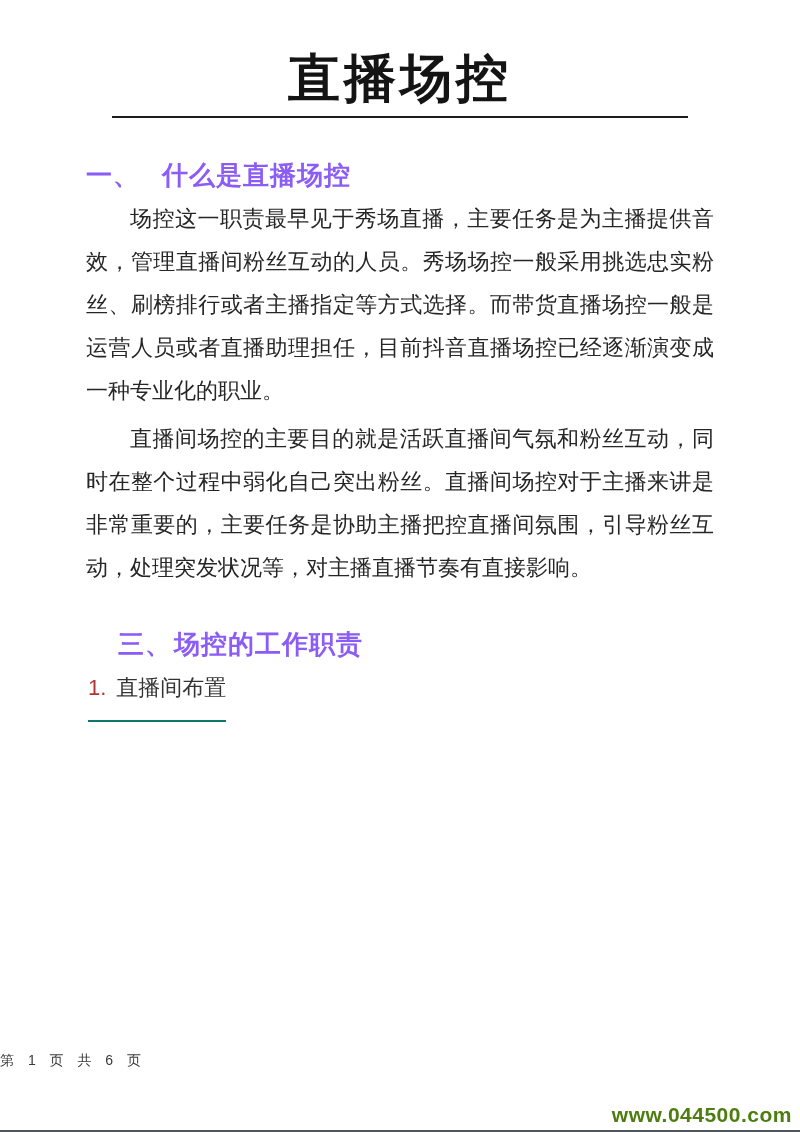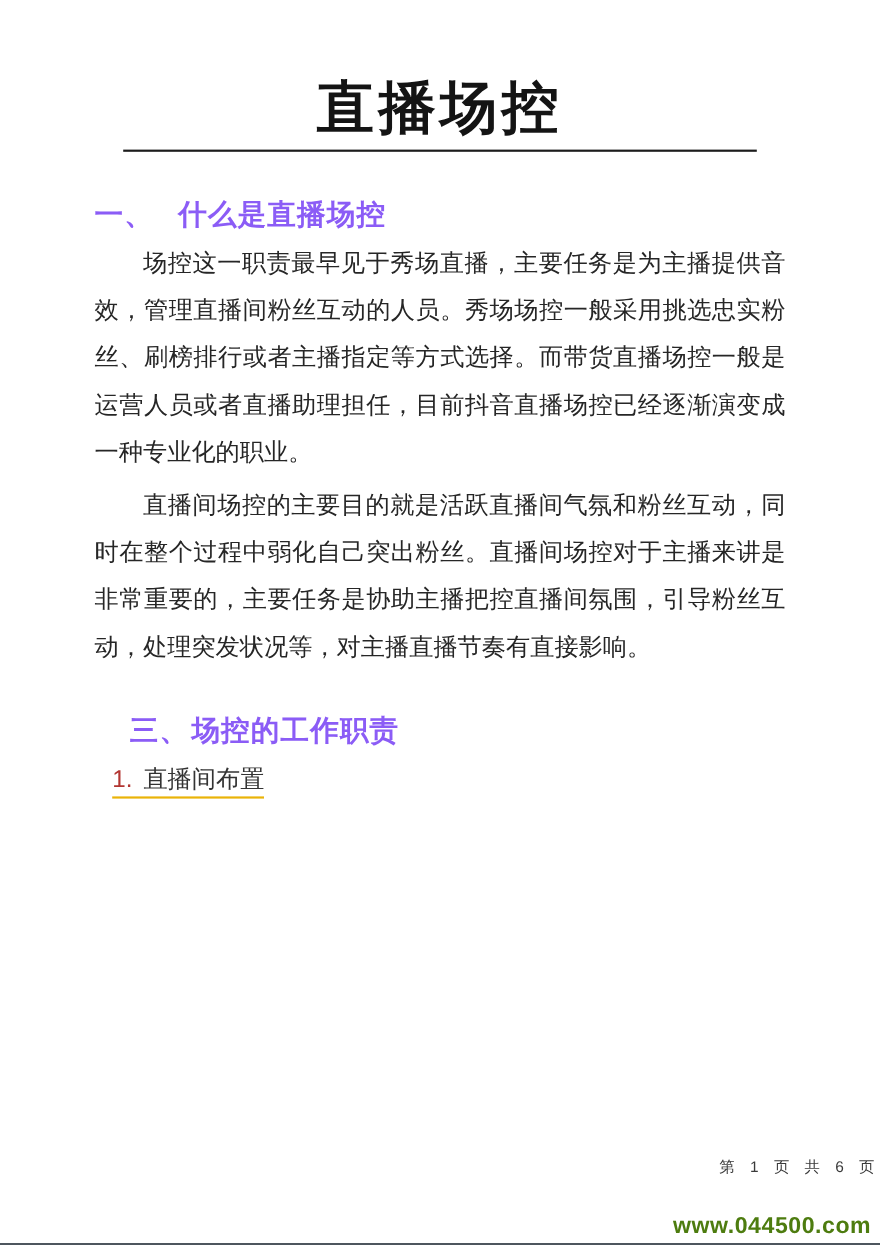--- a/index.html
+++ b/index.html
@@ -14,21 +14,21 @@
     background: #ffffff;
     overflow: hidden;
     font-family: "Liberation Sans", "DejaVu Sans", sans-serif;
     color: #262626;
   }
 
   .content { padding: 0 86px; }
 
   
   .doc-title {
-    padding-top: 68px;
+    padding-top: 48px;
     text-align: center;
     font-family: "Liberation Serif", "DejaVu Serif", serif;
     font-weight: 700;
     font-size: 52px;
     line-height: 62px;
     letter-spacing: 4px;
     color: #141414;
   }
   .doc-subtitle {
     margin-top: 8px;
@@ -69,36 +69,36 @@
   .sec-2 { margin-top: 42px; }
   .sec-3 { margin-top: 38px; margin-left: 32px; }
   .sec-num-wide { margin-right: 22px; }
   .sec-num { margin-right: 2px; }
   .sec-body { margin-top: 5px; }
 
   
   .toc-link {
     display: inline-block;
     margin-top: 14px;
-    margin-left: 16px;
+    margin-left: 2px;
     text-decoration: none;
-    border-bottom: 2px solid #eab308;
-    padding-bottom: 3px;
+    border-bottom: 2px solid #0f766e;
+    padding-bottom: 19px;
     font-size: 22px;
     line-height: 26px;
   }
   .toc-link .link-num { color: #b23531; margin-right: 10px; }
   .toc-link .link-label { color: #333333; }
 
   
   .page-footer {
     position: absolute;
     left: 0; right: 0;
     top: 1052px;
-    text-align: right;
+    text-align: left;
     font-size: 14px;
     letter-spacing: 5px;
     color: #3a3a3a;
   }
 
   
   .watermark {
     position: absolute;
     right: 8px;
     bottom: 5px;

